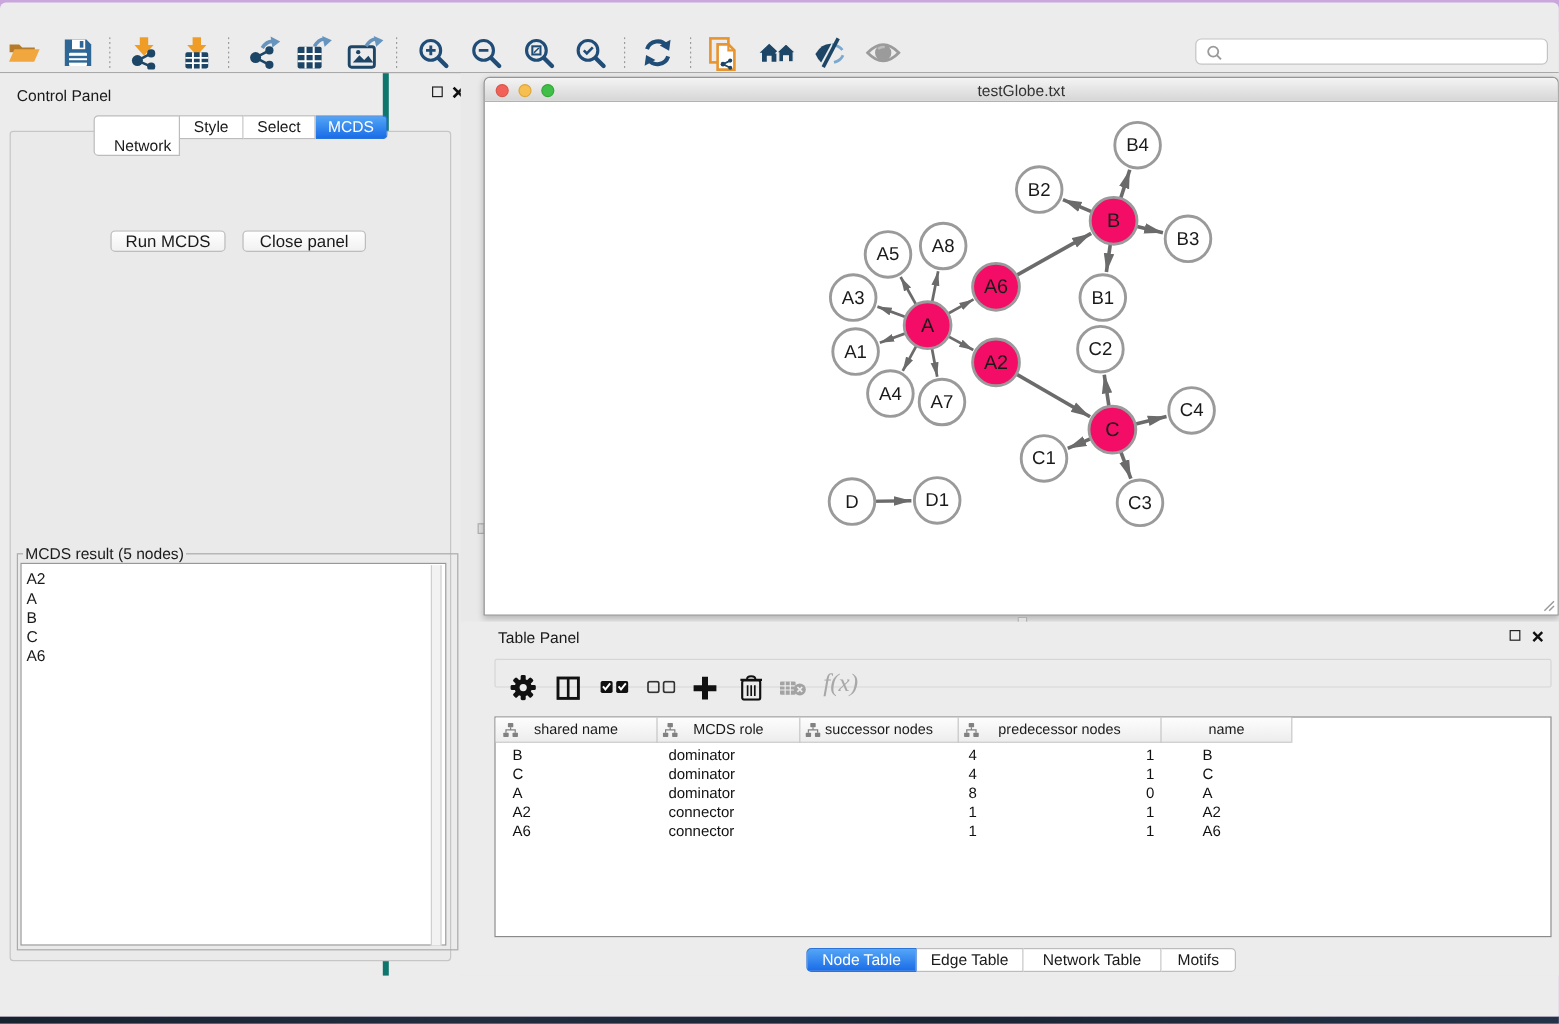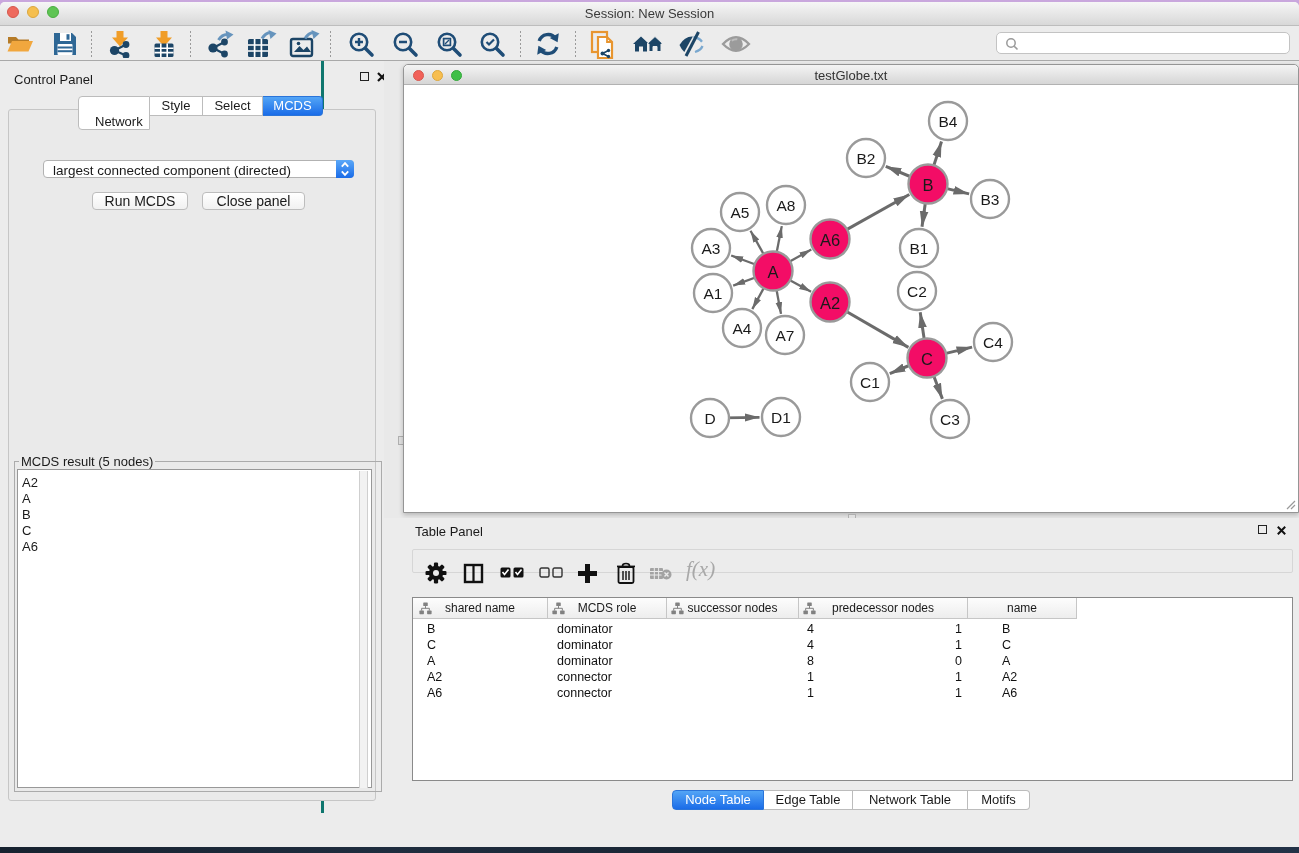--- a/index.html
+++ b/index.html
@@ -4,43 +4,37 @@
 html,body{width:1299px;height:853px;overflow:hidden;font-family:"Liberation Sans",sans-serif;background:#c9a7dd}
 .abs{position:absolute}
 #app{position:absolute;left:0;top:2px;width:1299px;height:845px;background:#ececec;border-radius:5px 5px 0 0;overflow:hidden}
 #titlebar{position:absolute;left:0;top:0;width:1299px;height:24px;background:linear-gradient(#f6f6f6,#d8d8d8);border-bottom:1px solid #bdbdbd}
 #titlebar .title{position:absolute;left:0;top:4px;width:100%;text-align:center;font-size:13px;color:#3a3a3a}
 .tl{position:absolute;top:3.5px;width:12px;height:12px;border-radius:50%}
 #toolbar{position:absolute;left:0;top:25px;width:1299px;height:34px;background:#ececec;border-bottom:1px solid #a9a9a9}
 .tbi{position:absolute;top:3px}
 .tbsep{position:absolute;top:4px;width:1px;height:26px;background-image:linear-gradient(#9a9a9a 2px,transparent 2px);background-size:1px 4px}
 #main{position:absolute;left:0;top:59px;width:1299px;height:752px}
-#cp{position:absolute;left:0;top:0;width:324px;height:752px;background:#ececec;border-right:3px solid #0f766e}
+#cp{position:absolute;left:0;top:0;width:324px;height:752px;background:#ececec;border-right:5px solid #0f766e}
 #mdi{position:absolute;left:384px;top:0;width:915px;height:752px;background:#e9e9e9}
 #statusbar{position:absolute;left:0;top:811px;width:1299px;height:34px;background:#ececec;border-top:1px solid #bcbcbc}
 .paneltitle{font-size:13px;color:#1a1a1a}
 .floatic{position:absolute;width:9px;height:9px;border:1.5px solid #222}
 .closeic{position:absolute}
 .tabs{position:absolute;display:flex;height:20px}
 .tab{border:1px solid #bcbcbc;border-left:none;background:#fff;font-size:13px;color:#1a1a1a;text-align:center;line-height:18px;padding:0 13px}
 .tab.first{border-left:1px solid #bcbcbc;border-radius:4px 0 0 4px}
 .tab.last{border-radius:0 4px 4px 0}
 .tab.sel{background:linear-gradient(#53a5f6,#1a6ce8);color:#fff;border-color:#2a74d9}
 .btn{position:absolute;background:linear-gradient(#ffffff,#f1f1f1);border:1px solid #bdbdbd;border-radius:4px;font-size:14px;color:#1a1a1a;text-align:center}
 .hc{font-size:12px;color:#1a1a1a;text-align:center;height:14px;line-height:15px}
 .tc{font-size:12.5px;color:#111;line-height:16px}
 </style></head><body>
 <div class="abs" style="left:0;top:847px;width:1299px;height:6px;background:linear-gradient(90deg,#17222f,#1f2d3f 30%,#182432 60%,#223247)"></div>
 <div id="app">
-<div id="titlebar">
-<div class="tl" style="left:7px;background:#ee6a5e;border:0.5px solid #d5574c"></div>
-<div class="tl" style="left:27px;background:#f5bf4f;border:0.5px solid #dba63d"></div>
-<div class="tl" style="left:47px;background:#5fc454;border:0.5px solid #4aad41"></div>
-<div class="title">Session: New Session</div>
-</div>
 <div id="toolbar">
       <div class="tbsep" style="left:91px"></div>
 <div class="tbsep" style="left:190px"></div>
 <div class="tbsep" style="left:330px"></div>
 <div class="tbsep" style="left:520px"></div>
 <div class="tbsep" style="left:575px"></div>
 <svg class="tbi" style="left:5px" width="30" height="28" viewBox="0 0 30 28">
  <path d="M3 7 h8 l2.5 2.5 H24 v4 H3 z" fill="#b57b28"></path>
  <path d="M2.5 21.5 L7 11 h21 l-4.5 10.5 z" fill="#f1a73e"></path>
 </svg>
@@ -157,28 +151,20 @@
 <div class="floatic" style="left:360px;top:11px"></div>
 <svg class="closeic" style="left:376px;top:10px" width="12" height="12" viewBox="0 0 12 12">
           <path d="M2 2 L10 10 M10 2 L2 10" stroke="#111" stroke-width="2.2"></path>
         </svg>
 <div class="abs" style="left:8px;top:48px;width:368px;height:692px;background:#eaeaea;border:1px solid #c6c6c6;border-radius:3px"></div>
 <div class="tabs" style="left:78px;top:35px">
  <div class="tab first" style="width:72px;padding:16px">Network</div>
  <div class="tab" style="width:53px;padding:0">Style</div>
  <div class="tab" style="width:60px;padding:0">Select</div>
  <div class="tab last sel" style="width:60px;padding:0">MCDS</div>
-</div>
-<div class="abs" style="left:43px;top:99px;width:311px;height:18px;background:#fff;border:1px solid #b2b2b2;border-radius:4px">
- <div class="abs" style="left:9px;top:1.5px;font-size:13.5px;color:#1a1a1a">largest connected component (directed)</div>
- <div class="abs" style="left:292px;top:-1px;width:18px;height:18px;background:linear-gradient(#5ba8f8,#1a6ce8);border-radius:0 4px 4px 0">
-  <svg width="18" height="18" viewBox="0 0 18 18">
-              <path d="M5.8 6.7 L9 3.2 L12.2 6.7 M5.8 11.3 L9 14.8 L12.2 11.3" stroke="#fff" stroke-width="1.8" fill="none"></path>
-            </svg>
- </div>
 </div>
 <div class="btn" style="left:92px;top:131px;width:96px;height:18px;line-height:16px">Run MCDS</div>
 <div class="btn" style="left:202px;top:131px;width:103px;height:18px;line-height:16px">Close panel</div>
 <fieldset style="position:absolute;left:14px;top:393px;width:368px;height:338px;border:1px solid #ababab;border-radius:0">
 <legend style="font-size:13px;color:#1a1a1a;padding:0 2px;margin-left:4px">MCDS result (5 nodes)</legend>
 </fieldset>
 <div class="abs" style="left:17px;top:408px;width:355px;height:319px;background:#fff;border:1px solid #989898;font-size:13px;color:#1a1a1a">
  <div style="padding:5px 0 0 4px;line-height:16px">A2<br>A<br>B<br>C<br>A6</div>
  <div class="abs" style="right:3px;top:1px;width:9px;height:317px;background:#f2f2f2;border-left:1px solid #cfcfcf;border-right:1px solid #cfcfcf"></div>
 </div>

